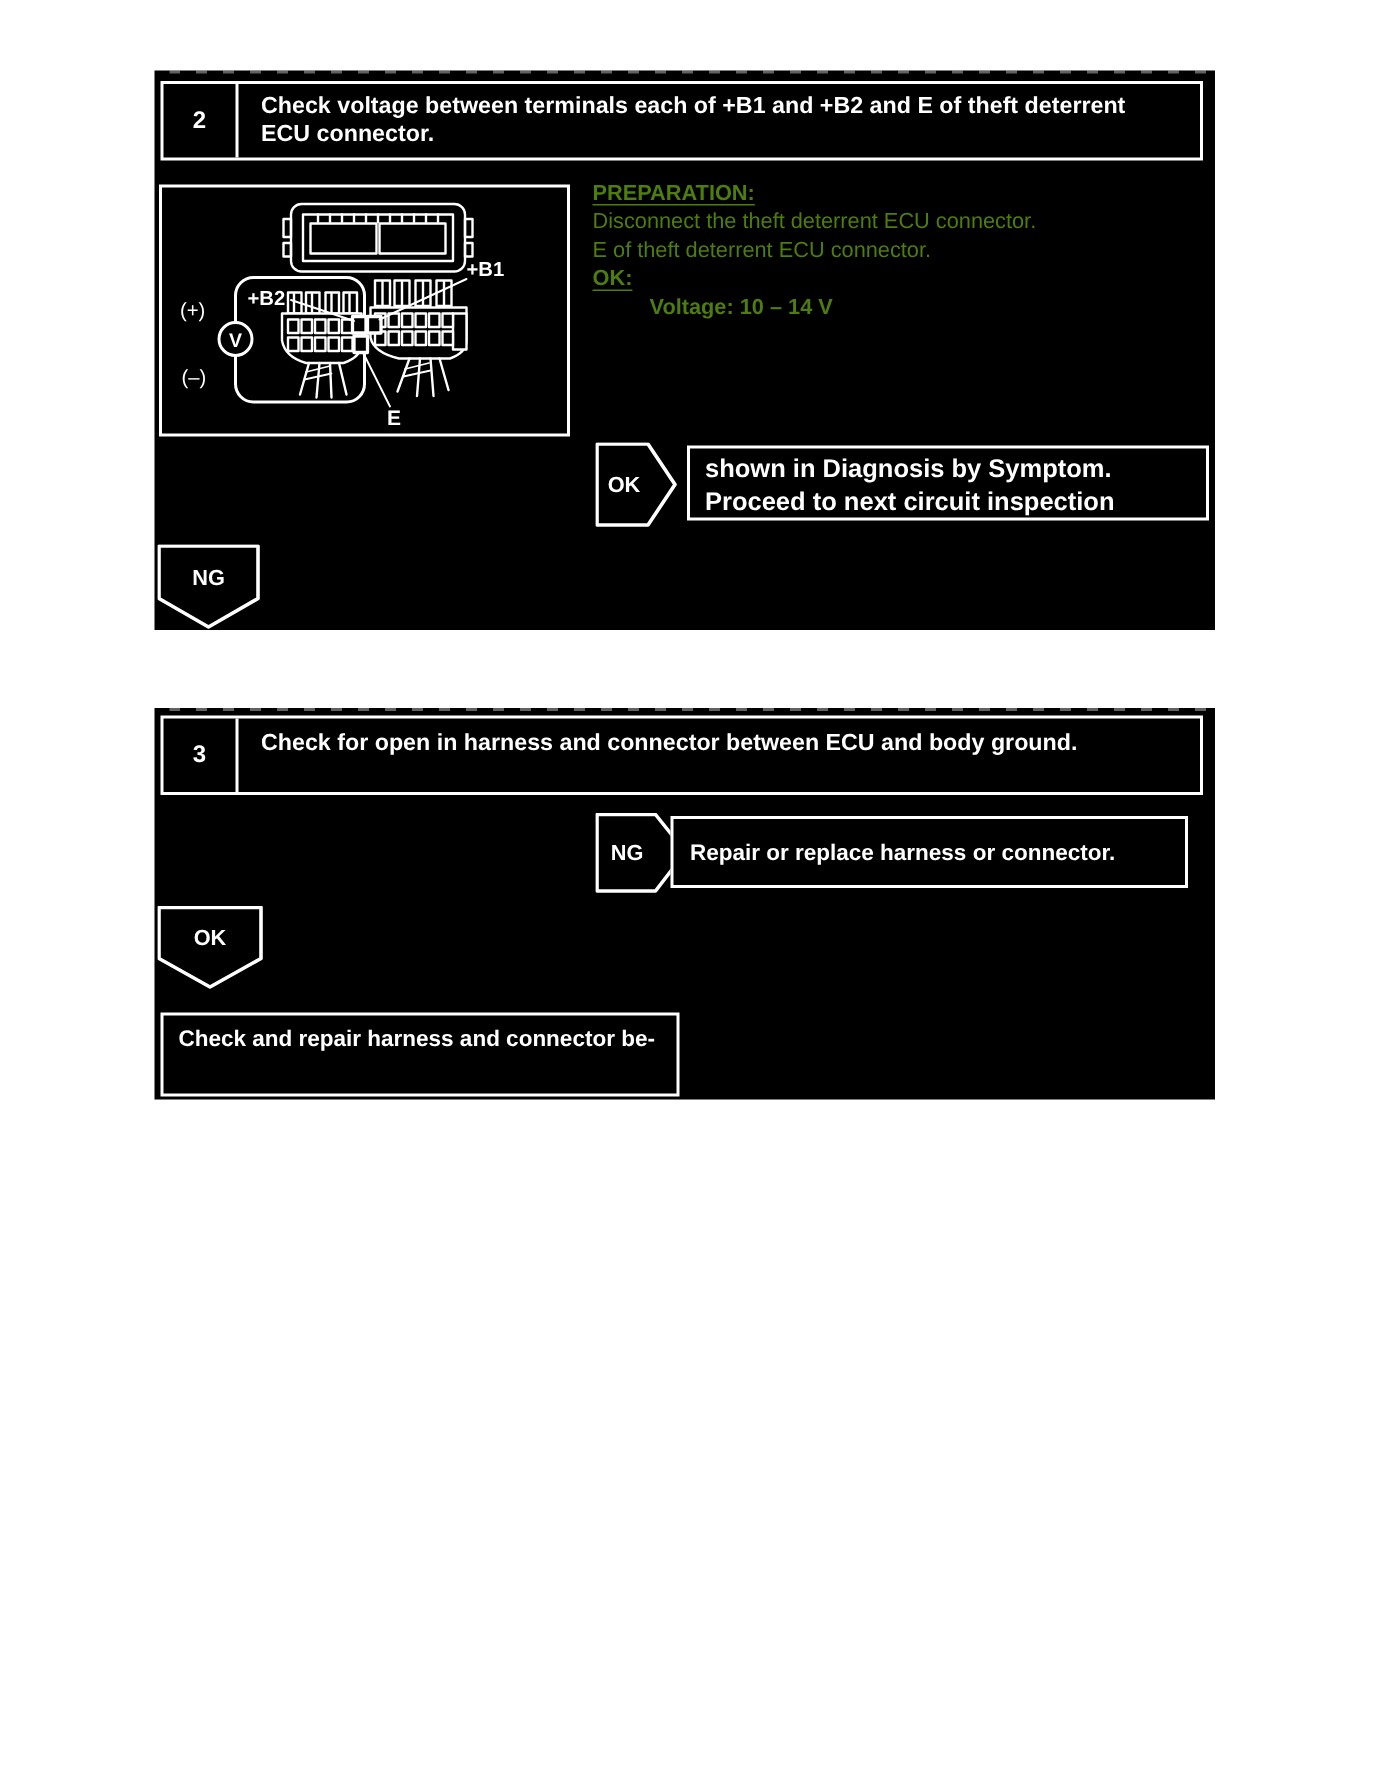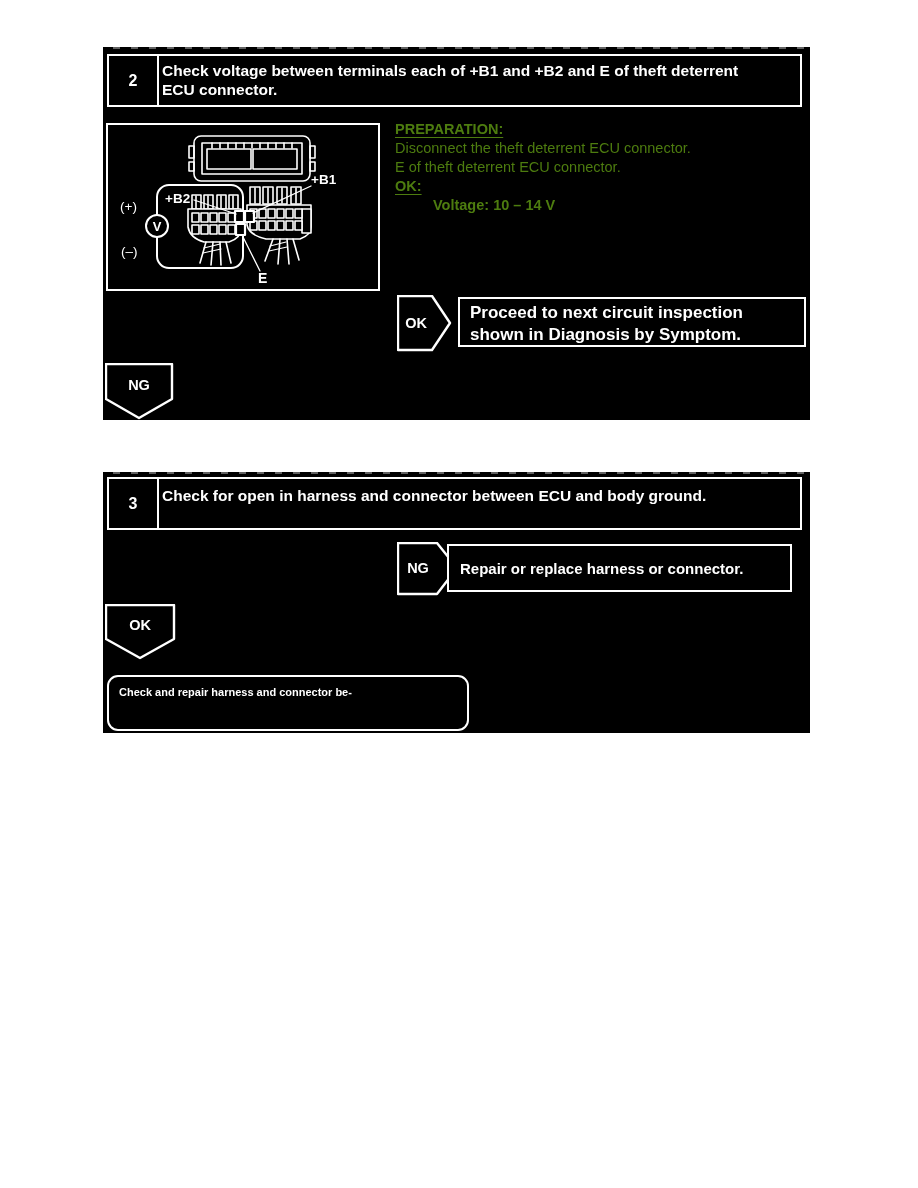--- a/index.html
+++ b/index.html
@@ -10,29 +10,29 @@
   }
   .panel{position:absolute;background:#000;color:#fff;}
   .panel::after{ 
     content:"";position:absolute;left:10px;right:6px;top:0;height:2px;
     background:repeating-linear-gradient(90deg,#fff 0 7px,transparent 7px 18px);
     opacity:.38;pointer-events:none;
   }
   .hdr{position:absolute;border:2px solid #fff;display:flex;background:#000;}
   .hdr-num{width:48px;border-right:2px solid #fff;display:flex;align-items:center;justify-content:center;
     font-weight:bold;font-size:16px;flex:none;}
-  .hdr-title{padding:5px 8px 0 3px;font-weight:bold;font-size:15.5px;line-height:19px;}
+  .hdr-title{padding:5px 8px 0 15px;font-weight:bold;font-size:15.5px;line-height:19px;}
   .illus{position:absolute;border:2px solid #fff;background:#000;}
   .txtblock{position:absolute;color:#4d7c0f;font-size:14.5px;line-height:19px;}
   .lbl{font-weight:bold;text-decoration:underline;text-underline-offset:3px;}
   .spec{font-weight:bold;padding-left:38px;}
   .resbox{position:absolute;border:2px solid #fff;background:#000;color:#fff;font-weight:bold;}
   .resbox.big{font-size:17px;line-height:22px;padding:3px 6px 0 10px;}
   .resbox.single{font-size:15px;display:flex;align-items:center;padding-left:11px;}
-  .resbox.footer{font-size:11px;line-height:19px;padding:6px 26px 8px 10px;border-radius:11px;}
+  .resbox.footer{font-size:15px;line-height:19px;padding:6px 10px 8px 10px;}
   .sym{position:absolute;text-align:right;}
   .sym svg{display:block;}
   svg text{fill:#fff;font-family:"Liberation Sans",sans-serif;}
 </style>
 </head>
 <body>
 
 <div class="panel" style="left:103px;top:47px;width:707px;height:373px;">
 
   <div class="hdr" style="left:4px;top:7px;width:691px;height:49px;">
@@ -141,22 +141,22 @@
     <div class="spec">Voltage: 10 – 14 V</div>
   </div>
 
   <div class="sym" style="left:294px;top:248px;">
     <svg width="56" height="57" viewBox="0 0 56 57">
       <polygon points="1,1 35,1 53,28 35,55 1,55" fill="#000" stroke="#fff" stroke-width="2.4" stroke-linejoin="round"></polygon>
       <text x="19" y="33" text-anchor="middle" font-size="14.5" font-weight="bold">OK</text>
     </svg>
   </div>
   <div class="resbox big" style="left:355px;top:250px;width:328px;height:43px;">
+    <div>shown in Diagnosis by Symptom.</div>
     <div>Proceed to next circuit inspection</div>
-    <div>shown in Diagnosis by Symptom.</div>
   </div>
 
   <div class="sym" style="left:2px;top:316px;">
     <svg width="70" height="57" viewBox="0 0 70 57">
       <polygon points="1,1 67,1 67,36 34,55 1,36" fill="#000" stroke="#fff" stroke-width="2.4" stroke-linejoin="round"></polygon>
       <text x="34" y="27" text-anchor="middle" font-size="14.5" font-weight="bold">NG</text>
     </svg>
   </div>
 </div>
 

